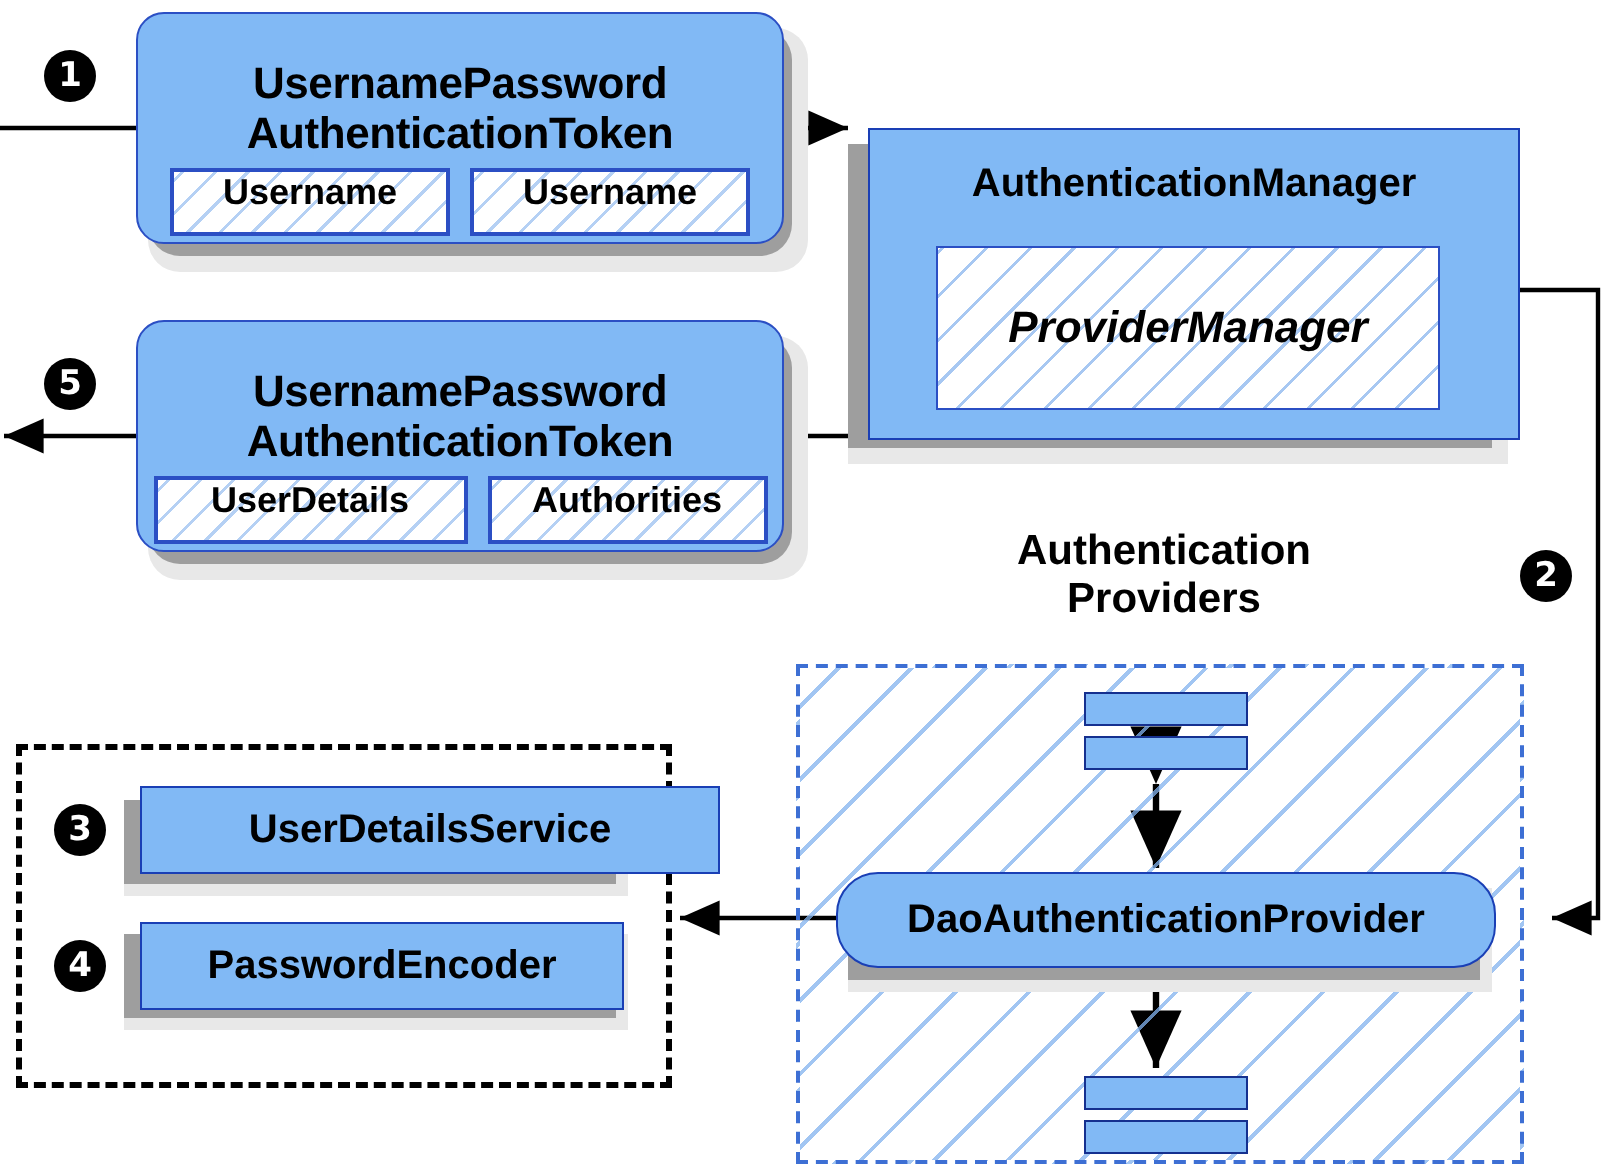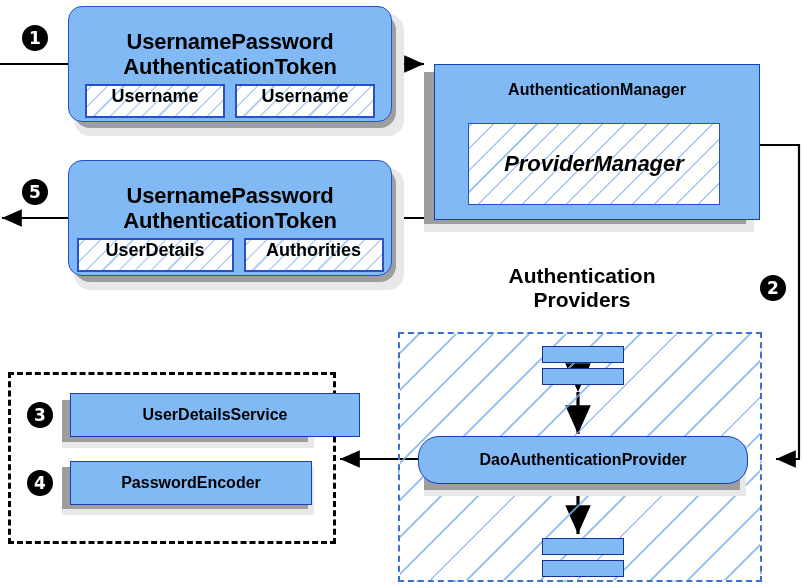--- a/index.html
+++ b/index.html
@@ -76,21 +76,21 @@
   
   .sq-box {
     position: absolute;
     background: #81b9f5;
     border: 1.5px solid #1a3fb5;
     box-sizing: border-box;
   }
   .sq-title {
     text-align: center;
     font-weight: bold;
-    font-size: 16px;
+    font-size: 20px;
     color: #000;
   }
 
   
   .hatch-white {
     position: absolute;
     background: #ffffff;
     border: 1.5px solid #2b4fc4;
     box-sizing: border-box;
     display: flex;

